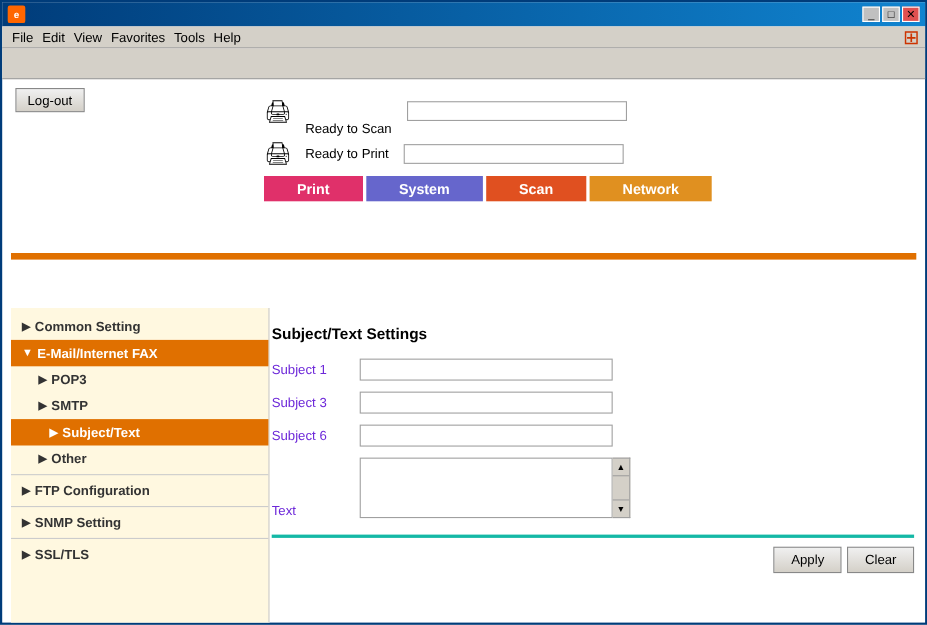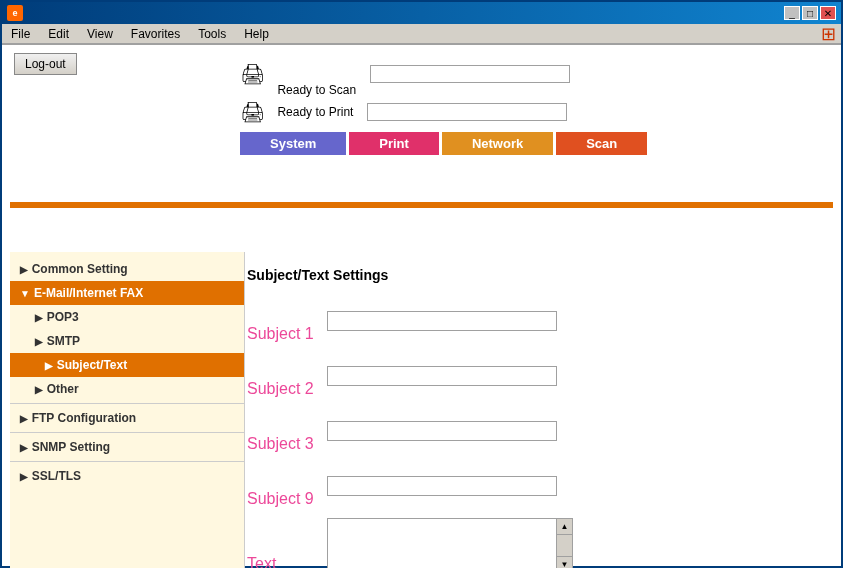--- a/index.html
+++ b/index.html
@@ -8,21 +8,21 @@
     
     .window { width: 843px; height: 568px; border: 2px solid #003c7a; background: #fff; position: relative; display: flex; flex-direction: column; }
     .title-bar { background: linear-gradient(to right, #003c7a, #1084d0); color: white; padding: 3px 5px; display: flex; align-items: center; justify-content: space-between; height: 22px; }
     .title-bar-left { display: flex; align-items: center; gap: 4px; font-size: 12px; font-weight: bold; }
     .title-icon { width: 16px; height: 16px; background: #ff6600; border-radius: 2px; display: flex; align-items: center; justify-content: center; font-size: 9px; color: white; font-weight: bold; }
     .title-controls { display: flex; gap: 2px; }
     .title-btn { width: 16px; height: 14px; border: 1px solid #fff; background: #c0c0c0; cursor: pointer; display: flex; align-items: center; justify-content: center; font-size: 10px; color: #000; }
     .title-btn.close { background: #e05050; }
 
     
-    .menu-bar { background: #d4d0c8; border-bottom: 1px solid #a0a0a0; padding: 2px 5px; display: flex; gap: 10px; height: 20px; align-items: center; }
+    .menu-bar { background: #d4d0c8; border-bottom: 1px solid #a0a0a0; padding: 2px 5px; display: flex; height: 20px; align-items: center; }
     .menu-item { font-size: 12px; cursor: pointer; padding: 1px 4px; }
 
     
     .toolbar { background: #d4d0c8; border-bottom: 1px solid #a0a0a0; height: 28px; }
     .status-row { display: flex; align-items: center; gap: 8px; }
     .status-box { border: 1px solid #a0a0a0; width: 200px; height: 18px; background: white; }
 
     
     .logout-btn { border: 1px solid #888; background: linear-gradient(to bottom, #f0f0f0, #d4d0c8); padding: 3px 10px; cursor: pointer; font-size: 12px; position: absolute; left: 20px; top: 115px; }
 
@@ -48,21 +48,21 @@
     .sidebar-item.sub { padding-left: 25px; font-weight: bold; color: #333; }
     .sidebar-item.subsub { padding-left: 40px; font-weight: bold; }
     .sidebar-item.subsub.active { background: #e07000; color: white; }
     .arrow { font-size: 10px; }
     .sidebar-divider { border-top: 1px solid #ccc; margin: 2px 0; }
 
     
     .right-panel { flex: 1; padding: 15px 2px; }
     .panel-title { font-size: 14px; font-weight: bold; margin-bottom: 15px; }
     .form-row { display: flex; align-items: center; margin-bottom: 10px; }
-    .form-label { width: 80px; font-size: 16px; color: #ec4899; margin-top: 27px; }
+    .form-label { width: 80px; font-size: 12px; color: #6d28d9; }
     .form-input { border: 1px solid #a0a0a0; height: 20px; width: 230px; background: white; }
     .form-textarea { border: 1px solid #a0a0a0; width: 230px; height: 55px; background: white; resize: none; }
     .textarea-wrapper { position: relative; display: flex; }
     .textarea-scrollbar { width: 16px; display: flex; flex-direction: column; border: 1px solid #a0a0a0; border-left: none; background: #d4d0c8; }
     .scrollbar-top { height: 16px; border-bottom: 1px solid #a0a0a0; display: flex; align-items: center; justify-content: center; cursor: pointer; font-size: 8px; }
     .scrollbar-bottom { height: 16px; border-top: 1px solid #a0a0a0; display: flex; align-items: center; justify-content: center; cursor: pointer; font-size: 8px; margin-top: auto; }
     .scrollbar-track { flex: 1; }
     .action-btn { border: 1px solid #888; background: linear-gradient(to bottom, #f0f0f0, #d4d0c8); padding: 4px 15px; cursor: pointer; font-size: 12px; }
   </style>
 </head>
@@ -105,24 +105,24 @@
         <span style="font-size:12px; margin-right:6px;margin-top:32px;">Ready to Scan</span>
         <div class="status-box"></div>
       </div>
       <div class="status-row">
         <span style="font-size:20px; margin-right:4px;">🖨</span>
         <span style="font-size:12px; margin-right:6px;">Ready to Print</span>
         <div class="status-box"></div>
       </div>
 
       <div class="nav-tabs" style="margin-top:8px;">
+        <button class="nav-tab tab-print">Print</button>
         <button class="nav-tab tab-system">System</button>
-        <button class="nav-tab tab-print">Print</button>
+        <button class="nav-tab tab-scan">Scan</button>
         <button class="nav-tab tab-network">Network</button>
-        <button class="nav-tab tab-scan">Scan</button>
       </div>
     </div>
 
     <div class="orange-bar" style="margin-top:3px;"></div>
 
     <div class="main-content" style="flex:1;">
 
       <div class="sidebar">
 
         <div class="sidebar-item section">
@@ -179,32 +179,28 @@
       </div>
 
       <div class="right-panel">
         <div class="panel-title">Subject/Text Settings</div>
 
         <div class="form-row">
           <span class="form-label">Subject 1</span>
           <input class="form-input" type="text" value="" style="">
         </div>
 
-        <div class="form-row">
-          <span class="form-label">Subject 2</span>
-          <input class="form-input" type="text" value="" style="">
-        </div>
 
         <div class="form-row">
           <span class="form-label">Subject 3</span>
           <input class="form-input" type="text" value="" style="">
         </div>
 
         <div class="form-row">
-          <span class="form-label">Subject 9</span>
+          <span class="form-label">Subject 6</span>
           <input class="form-input" type="text" value="" style="">
         </div>
 
         <div class="form-row" style="align-items:flex-end; margin-top:6px;">
           <span class="form-label" style="padding-top:4px;">Text</span>
           <div class="textarea-wrapper">
             <textarea class="form-textarea" style=""></textarea>
             <div class="textarea-scrollbar">
               <div class="scrollbar-top">▲</div>
               <div class="scrollbar-track"></div>

